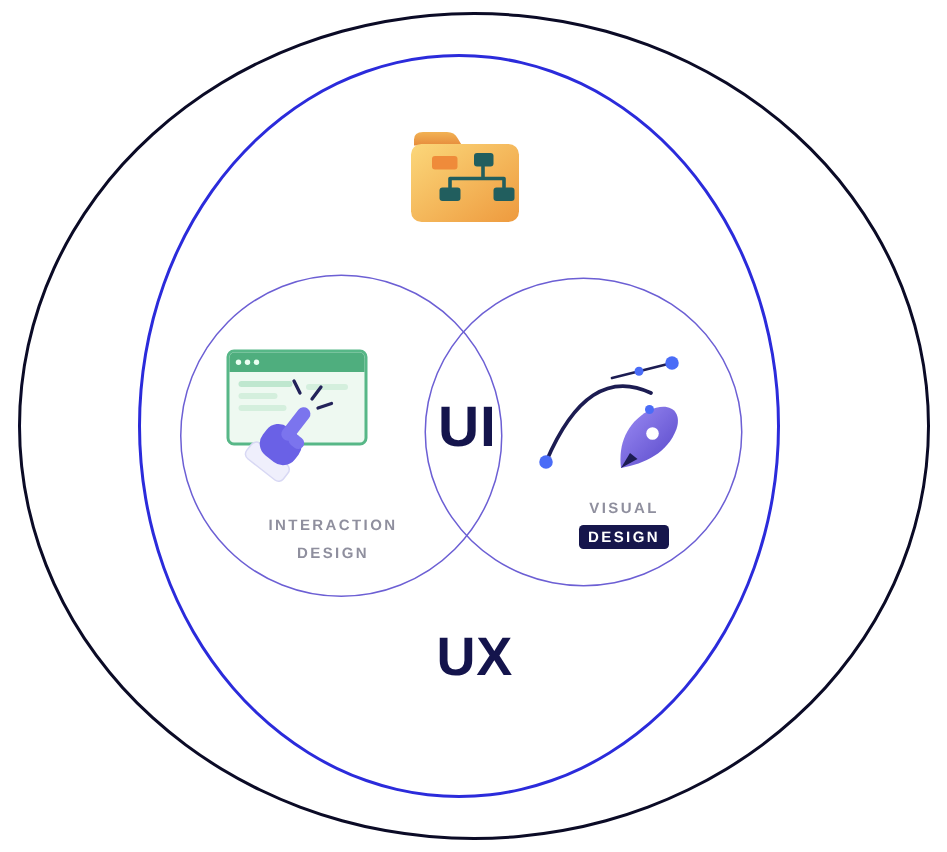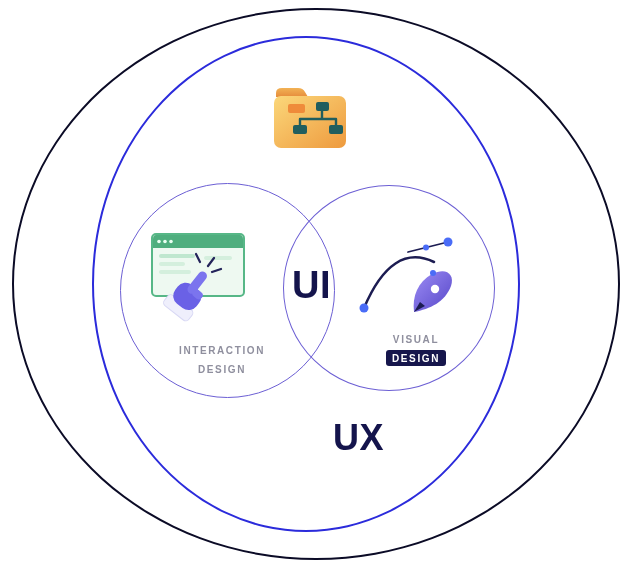--- a/index.html
+++ b/index.html
@@ -21,21 +21,21 @@
   .big-label{
     position:absolute;
     color:#14144c;
     font-weight:800;
     text-align:right;
     letter-spacing:0.5px;
     line-height:1;
     user-select:none;
   }
   .label-ui{left:281px;top:266px;width:50px;font-size:38px;}
-  .label-ux{left:282px;top:420px;width:60px;font-size:36px;margin-left:42px;}
+  .label-ux{left:282px;top:420px;width:60px;font-size:36px;}
 
   .tag{
     position:absolute;
     width:130px;
     text-align:center;
   }
   .tag-left{left:157px;top:329px;margin-top:11px;}
   .tag-right{left:351px;top:329px;text-decoration:underline;}
   .chip{
     display:inline-block;

